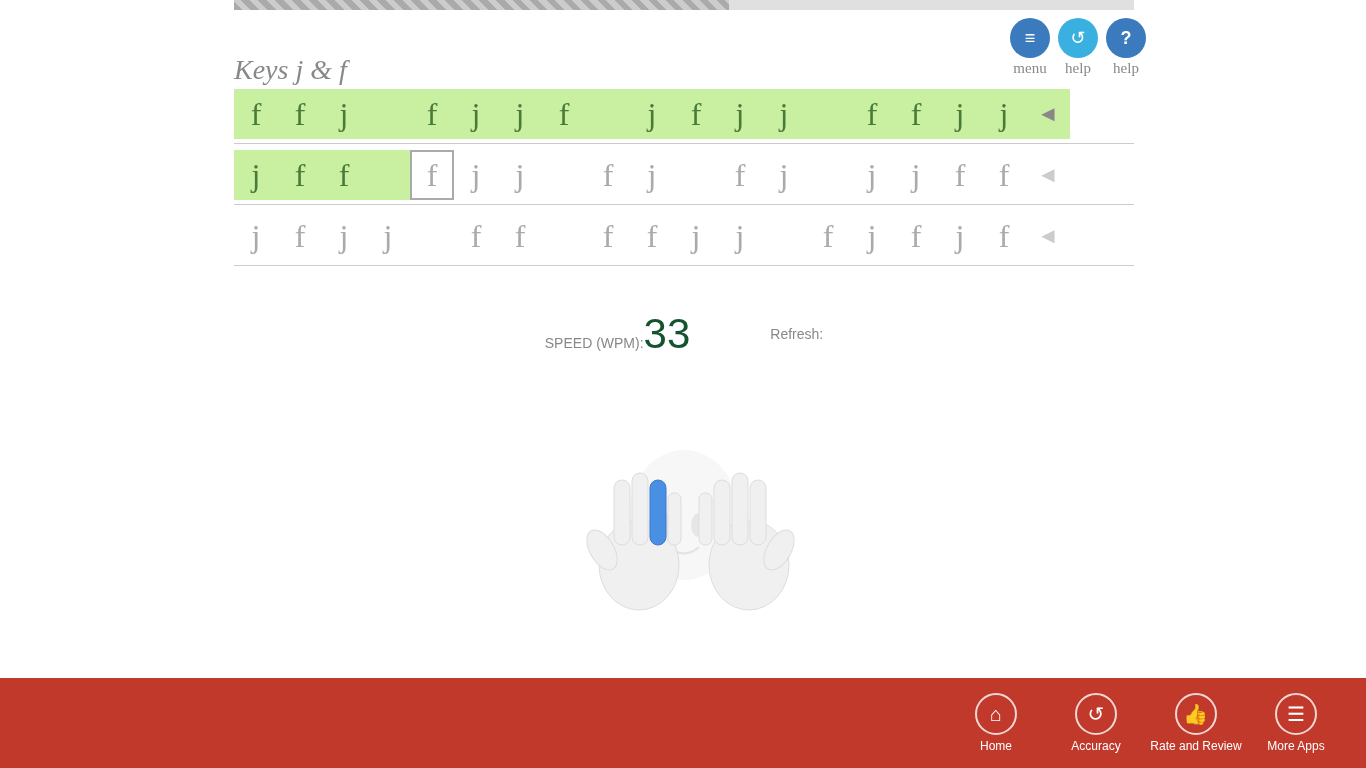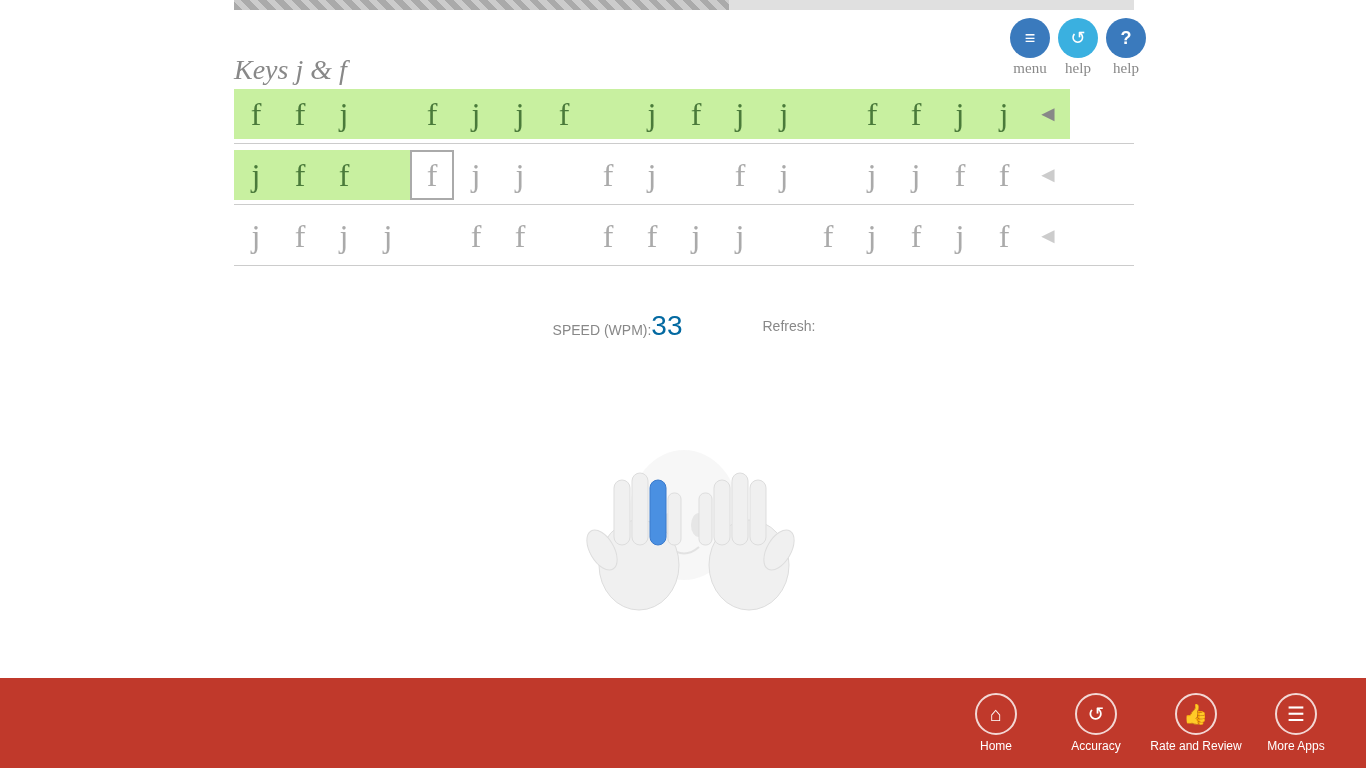--- a/index.html
+++ b/index.html
@@ -114,22 +114,22 @@
       justify-content: center;
       align-items: center;
       gap: 80px;
     }
     .stat-label {
       font-size: 14px;
       color: #888;
       font-family: Arial, sans-serif;
     }
     .stat-value {
-      font-size: 28px;
-      color: #0369a1;
+      font-size: 42px;
+      color: #14532d;
       font-family: Arial, sans-serif;
       font-weight: normal;
       text-align: right;
     }
     .stat-group {
       display: flex;
       align-items: baseline;
       gap: 0;
     }
 

